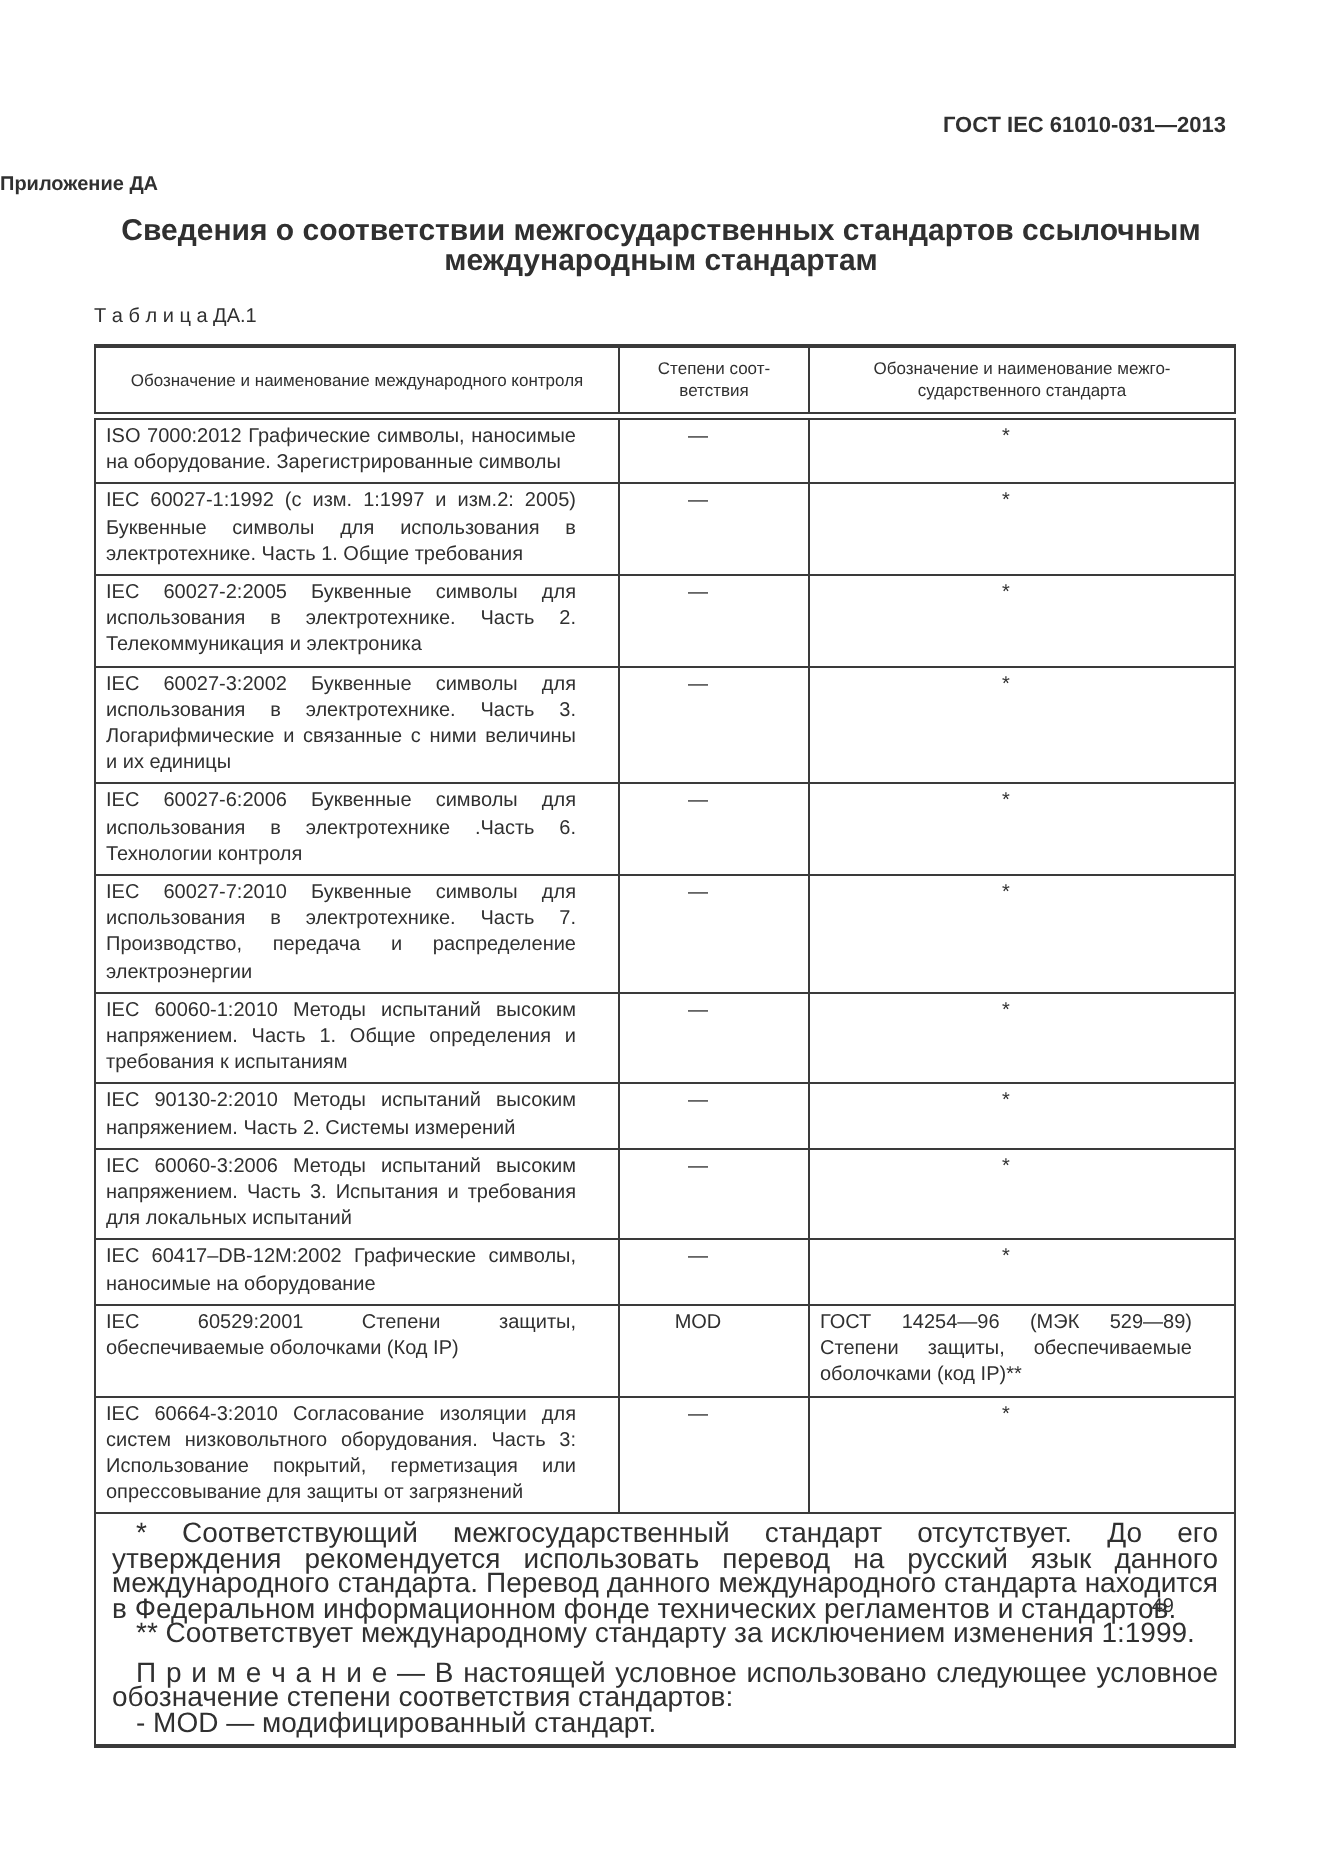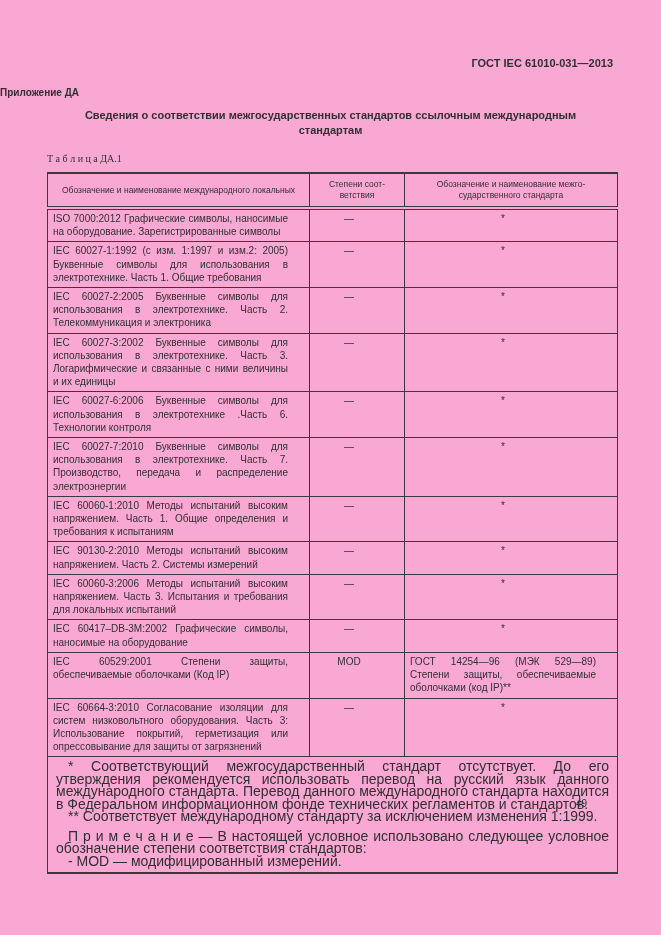--- a/index.html
+++ b/index.html
@@ -1,21 +1,21 @@
 <!DOCTYPE html>
 <html lang="ru"><head>
 <meta charset="utf-8">
 <style>
   html, body { margin: 0; padding: 0; background: #e9e9e9; }
   .page {
     position: relative;
     width: 661px;
     height: 935px;
     margin: 0 auto;
-    background: #f9a8d4;
+    background: #ffffff;
     font-family: "Liberation Sans", sans-serif;
     color: #303030;
     box-sizing: border-box;
     padding-top: 57px;
     overflow: hidden;
   }
   .doc-number {
     text-align: right;
     margin-right: 48px;
     font-size: 11px;
@@ -32,29 +32,28 @@
   .appendix-sub {
     text-align: center;
     font-size: 10px;
     font-weight: bold;
     line-height: 12px;
   }
   .main-title {
     margin: 9px auto 0 auto;
     width: 545px;
     text-align: center;
-    font-size: 11px;
+    font-size: 15px;
     font-weight: bold;
     line-height: 15px;
   }
   .table-caption {
     margin: 15px 0 7px 47px;
     font-size: 10px;
     line-height: 12px;
-    font-family: Liberation Serif, serif;
   }
   table.std {
     margin-left: 47px;
     width: 570px;
     table-layout: fixed;
     border-collapse: collapse;
     border: 1px solid #3a3a3a;
     border-top-width: 2px;
     border-bottom-width: 2px;
   }
@@ -111,21 +110,21 @@
   <div class="table-caption">Т а б л и ц а  ДА.1</div>
 
   <table class="std">
     <colgroup>
       <col style="width:262px">
       <col style="width:95px">
       <col style="width:213px">
     </colgroup>
     <thead>
       <tr>
-        <th>Обозначение и наименование международного локальных</th>
+        <th>Обозначение и наименование международного контроля</th>
         <th>Степени соот-
 ветствия</th>
         <th>Обозначение и наименование межго-
 сударственного стандарта</th>
       </tr>
     </thead>
     <tbody>
       <tr>
         <td class="c1">ISO 7000:2012 Графические символы, наносимые на оборудование. Зарегистрированные символы</td>
         <td class="c2">—</td>
@@ -165,42 +164,42 @@
         <td class="c1">IEC 90130-2:2010 Методы испытаний высоким напряжением. Часть 2. Системы измерений</td>
         <td class="c2">—</td>
         <td class="c3">*</td>
       </tr>
       <tr>
         <td class="c1">IEC 60060-3:2006 Методы испытаний высоким напряжением. Часть 3. Испытания и требования для локальных испытаний</td>
         <td class="c2">—</td>
         <td class="c3">*</td>
       </tr>
       <tr>
-        <td class="c1">IEC 60417–DB-3M:2002 Графические символы, наносимые на оборудование</td>
+        <td class="c1">IEC 60417–DB-12M:2002 Графические символы, наносимые на оборудование</td>
         <td class="c2">—</td>
         <td class="c3">*</td>
       </tr>
       <tr>
         <td class="c1">IEC 60529:2001 Степени защиты, обеспечиваемые оболочками (Код IP)</td>
         <td class="c2">MOD</td>
         <td class="c3 text-cell">ГОСТ 14254—96 (МЭК 529—89) Степени защиты, обеспечиваемые оболочками (код IP)**</td>
       </tr>
       <tr>
         <td class="c1">IEC 60664-3:2010 Согласование изоляции для систем низковольтного оборудования. Часть 3: Использование покрытий, герметизация или опрессовывание для защиты от загрязнений</td>
         <td class="c2">—</td>
         <td class="c3">*</td>
       </tr>
     </tbody>
     <tfoot>
       <tr>
         <td class="footnotes" colspan="3">
           <p>* Соответствующий межгосударственный стандарт отсутствует. До его утверждения рекомендуется использовать перевод на русский язык данного международного стандарта. Перевод данного международного стандарта находится в Федеральном информационном фонде технических регламентов и стандартов.</p>
           <p>** Соответствует международному стандарту за исключением изменения 1:1999.</p>
           <p class="note">П р и м е ч а н и е  — В настоящей условное использовано следующее условное обозначение степени соответствия стандартов:</p>
-          <p>- MOD — модифицированный измерений.</p>
+          <p>- MOD — модифицированный стандарт.</p>
         </td>
       </tr>
     </tfoot>
   </table>
 
   <div class="page-number">49</div>
 
 </div>
 
 </body></html>

